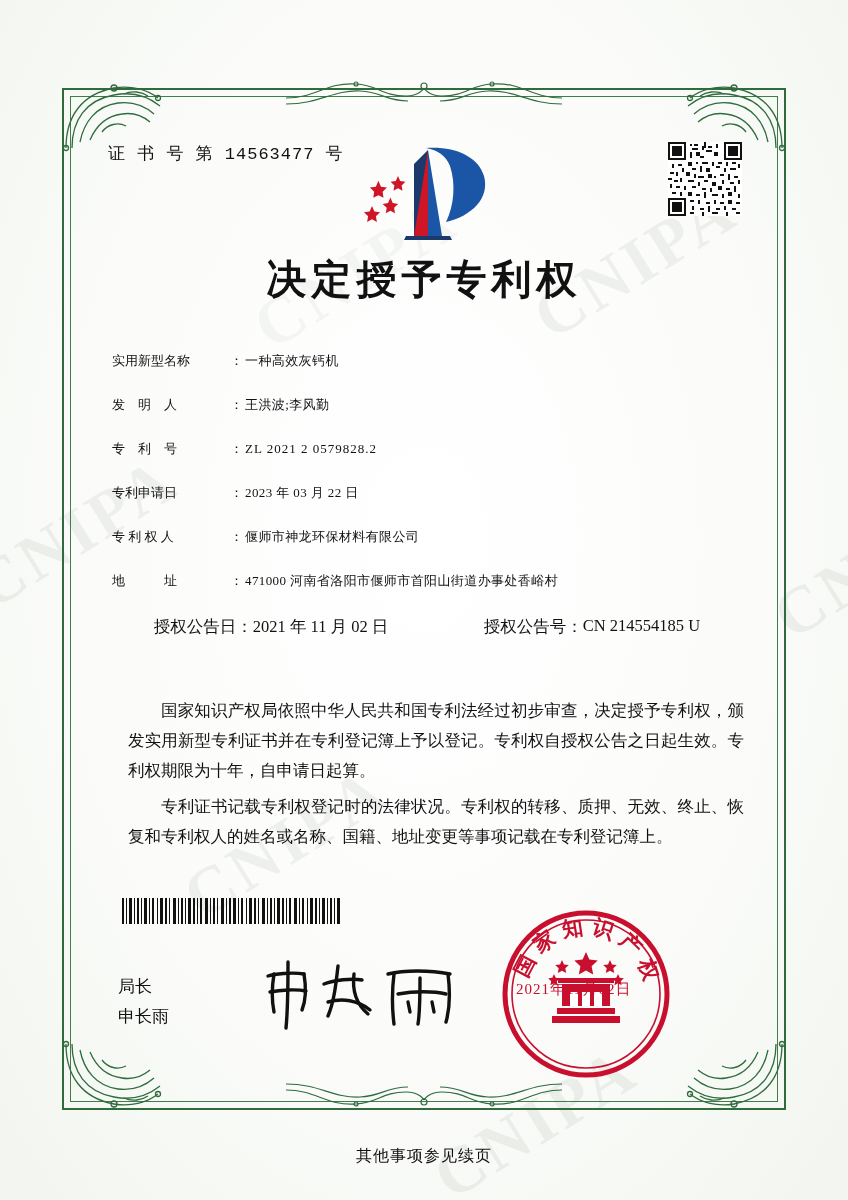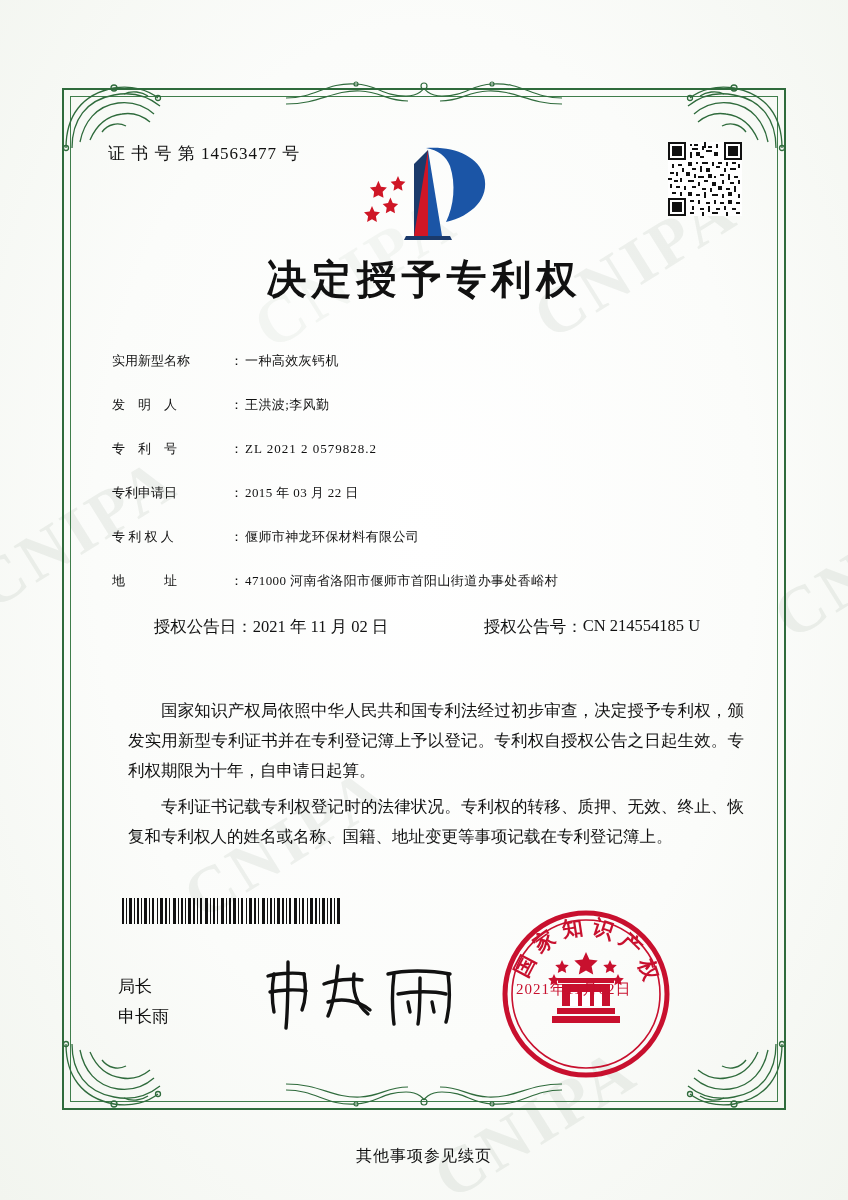--- a/index.html
+++ b/index.html
@@ -83,21 +83,21 @@
     transform: scaleY(-1);
   }
 
   
   .cert-no {
     position: absolute;
     left: 108px; top: 142px;
     font-size: 17px;
     color: #111;
     letter-spacing: 1px;
-    font-family: Liberation Serif, serif;
+    font-family: Liberation Mono, monospace;
   }
 
   .qr {
     position: absolute;
     right: 106px; top: 142px;
     width: 74px; height: 74px;
   }
 
   .logo {
     position: absolute;
@@ -458,21 +458,21 @@
 
     <div class="field-row">
       <div class="field-label">专　利　号</div>
       <div class="field-colon">：</div>
       <div class="field-value mono-ish">ZL 2021 2 0579828.2</div>
     </div>
 
     <div class="field-row">
       <div class="field-label">专利申请日</div>
       <div class="field-colon">：</div>
-      <div class="field-value">2015 年 03 月 22 日</div>
+      <div class="field-value">2023 年 03 月 22 日</div>
     </div>
 
     <div class="field-row">
       <div class="field-label">专 利 权 人</div>
       <div class="field-colon">：</div>
       <div class="field-value">偃师市神龙环保材料有限公司</div>
     </div>
 
     <div class="field-row">
       <div class="field-label">地　　　址</div>

